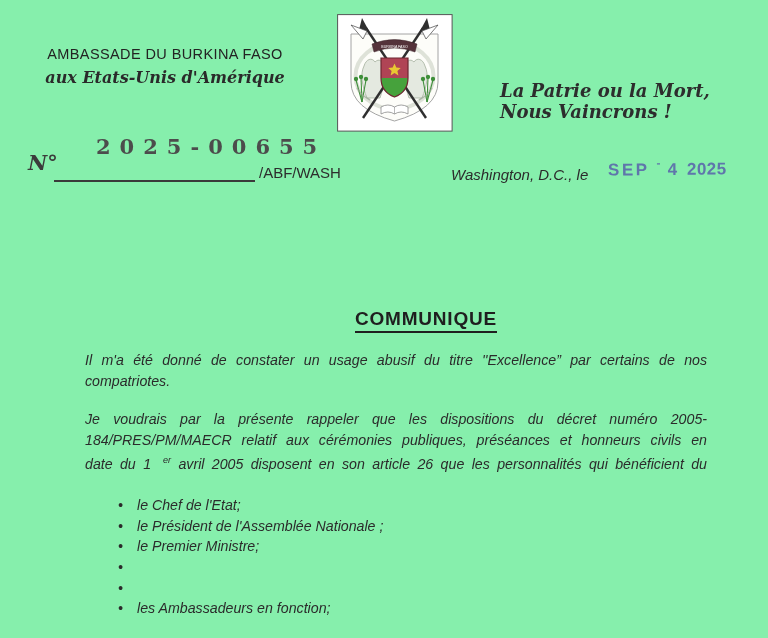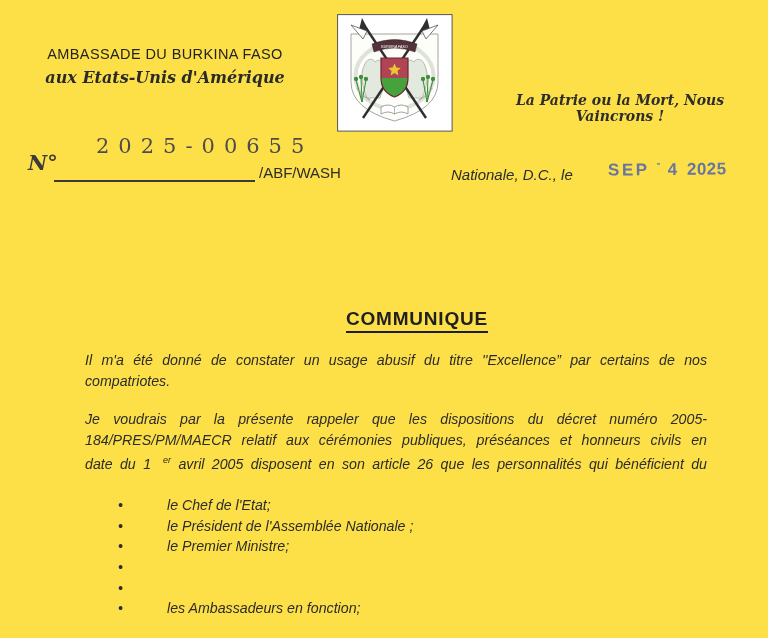--- a/index.html
+++ b/index.html
@@ -1,68 +1,68 @@
 <!DOCTYPE html>
 <html><head>
 <meta charset="utf-8">
 <style>
   html,body { margin:0; padding:0; background:#e9e9e9; }
   .page {
     position:relative; width:768px; height:638px; margin:0 auto;
-    background:#fde047; overflow:hidden;
+    background:#86efac; overflow:hidden;
     font-family:"Liberation Sans", sans-serif; color:#2e2e2e;
   }
 
   
   .hdr-left { position:absolute; left:40px; top:46px; width:250px; text-align:center; }
   .org-name { font-size:14.5px; letter-spacing:.4px; color:#232323; }
   .org-script { font-family:"DejaVu Serif", serif; font-style:italic; font-weight:600;
                 font-size:16px; color:#2a2a2a; margin-top:6px; }
   .org-script.small { margin-top:4px; }
 
   .crest { position:absolute; left:337px; top:14px; }
 
-  .motto { position:absolute; left:500px; top:92px; width:240px;
+  .motto { position:absolute; left:500px; top:80px; width:240px;
            font-family:"DejaVu Serif", serif; font-style:italic; font-weight:600;
-           font-size:14px; color:#2d2d2d;text-align:center; }
+           font-size:18px; color:#2d2d2d; }
 
   
   .stamp-number { position:absolute; left:96px; top:134px;
-    font-family:"DejaVu Serif", serif; font-size:21px; font-weight:400;
+    font-family:"DejaVu Serif", serif; font-size:21px; font-weight:700;
     letter-spacing:9px; color:#4c4c4c; }
   .n-label { position:absolute; left:28px; top:150px;
     font-family:"DejaVu Serif", serif; font-style:italic; font-weight:700;
     font-size:21px; color:#3b3b3b; }
   .ref-underline { position:absolute; left:54px; top:180px; width:201px;
     border-bottom:2.5px solid #3a3a3a; }
   .ref-suffix { position:absolute; left:259px; top:164px;
     font-size:15px; font-weight:400; color:#2d2d2d; }
   .place-label { position:absolute; left:451px; top:166px;
     font-style:italic; font-size:15px; color:#2b2b2b; }
   .date-stamp { position:absolute; left:608px; top:156px;
     font-size:17px; font-weight:600; letter-spacing:2.5px; color:#5c6cab;
     opacity:.92; transform:rotate(-.6deg); }
   .date-stamp .dash { font-size:12px; vertical-align:8px; letter-spacing:0; }
   .date-stamp .yr { letter-spacing:.5px; }
 
   
-  .title-row { position:absolute; left:78px; top:308px; width:622px; text-align:center; }
+  .title-row { position:absolute; left:87px; top:308px; width:622px; text-align:center; }
   .doc-title { position:relative; left:28px; display:inline-block;
     font-size:19px; font-weight:700; letter-spacing:.8px; color:#1f1f1f;
     border-bottom:2.5px solid #1f1f1f; padding-bottom:1px; }
 
   .body-block { position:absolute; left:85px; top:350px; width:622px;
     font-size:14.2px; line-height:20.5px; color:#2b2b2b;font-style:italic; }
   .jline { text-align:justify; text-align-last:justify; }
   .para { margin-bottom:18px; }
   .b { font-weight:700; }
   sup { font-size:9px;padding-left:12px; }
 
   .list { margin-top:21px; }
-  .li { display:flex; height:20.6px;gap:30px; }
+  .li { display:flex; height:20.6px; }
   .li .dot { width:19px; margin-left:33px; color:#2b2b2b; }
   .li .dot::before { content:"•"; }
 </style>
 </head>
 <body>
 
 <div class="page">
 
   <div class="hdr-left">
     <div class="org-name">AMBASSADE DU BURKINA FASO</div>
@@ -134,21 +134,21 @@
     </svg>
   </div>
 
   <div class="motto">La Patrie ou la Mort, Nous Vaincrons !</div>
 
   <div class="stamp-number">2025-00655</div>
   <div class="n-label">N°</div>
   <div class="ref-underline"></div>
   <div class="ref-suffix">/ABF/WASH</div>
 
-  <div class="place-label">Nationale, D.C., le</div>
+  <div class="place-label">Washington, D.C., le</div>
   <div class="date-stamp"><span>SEP</span> <span class="dash">-</span> <span>4</span> <span class="yr">2025</span></div>
 
   <div class="title-row">
     <span class="doc-title">COMMUNIQUE</span>
   </div>
 
   <div class="body-block">
     <div class="para">
       <div class="jline">Il m'a été donné de constater un usage abusif du titre ''Excellence” par certains de nos</div>
       <div>compatriotes.</div>

